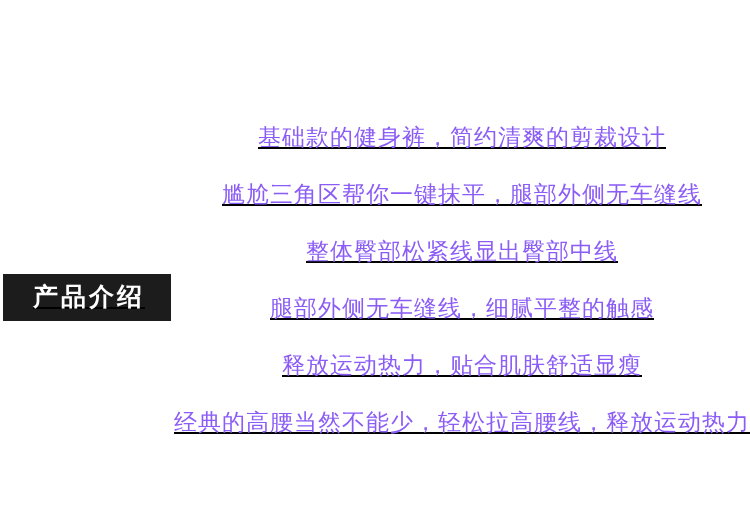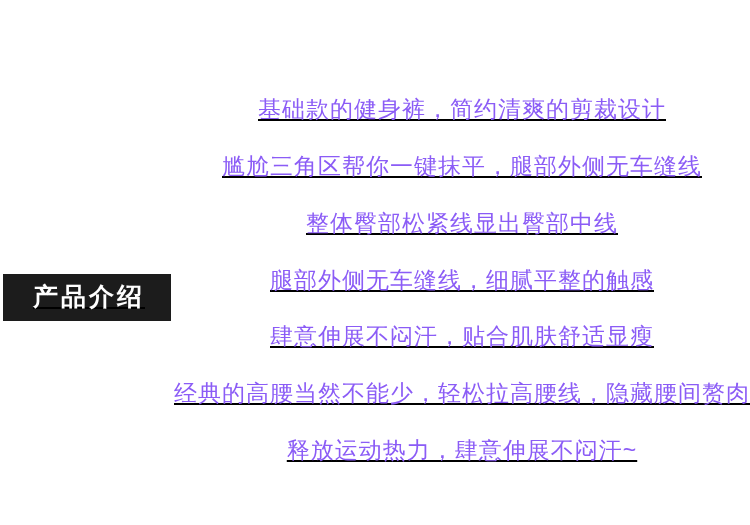--- a/index.html
+++ b/index.html
@@ -66,18 +66,17 @@
 
   <div class="heading-wrap">
     <div class="heading-badge">产品介绍</div>
   </div>
 
   <div class="body-lines">
     <div class="body-line">基础款的健身裤，简约清爽的剪裁设计</div>
     <div class="body-line">尴尬三角区帮你一键抹平，腿部外侧无车缝线</div>
     <div class="body-line">整体臀部松紧线显出臀部中线</div>
     <div class="body-line">腿部外侧无车缝线，细腻平整的触感</div>
-    <div class="body-line">肆意伸展不闷汗，贴合肌肤舒适显瘦</div>
-    <div class="body-line">经典的高腰当然不能少，轻松拉高腰线，隐藏腰间赘肉</div>
-    <div class="body-line">释放运动热力，肆意伸展不闷汗~</div>
+    <div class="body-line">释放运动热力，贴合肌肤舒适显瘦</div>
+    <div class="body-line">经典的高腰当然不能少，轻松拉高腰线，释放运动热力</div>
   </div>
 
 </div>
 
 </body></html>

